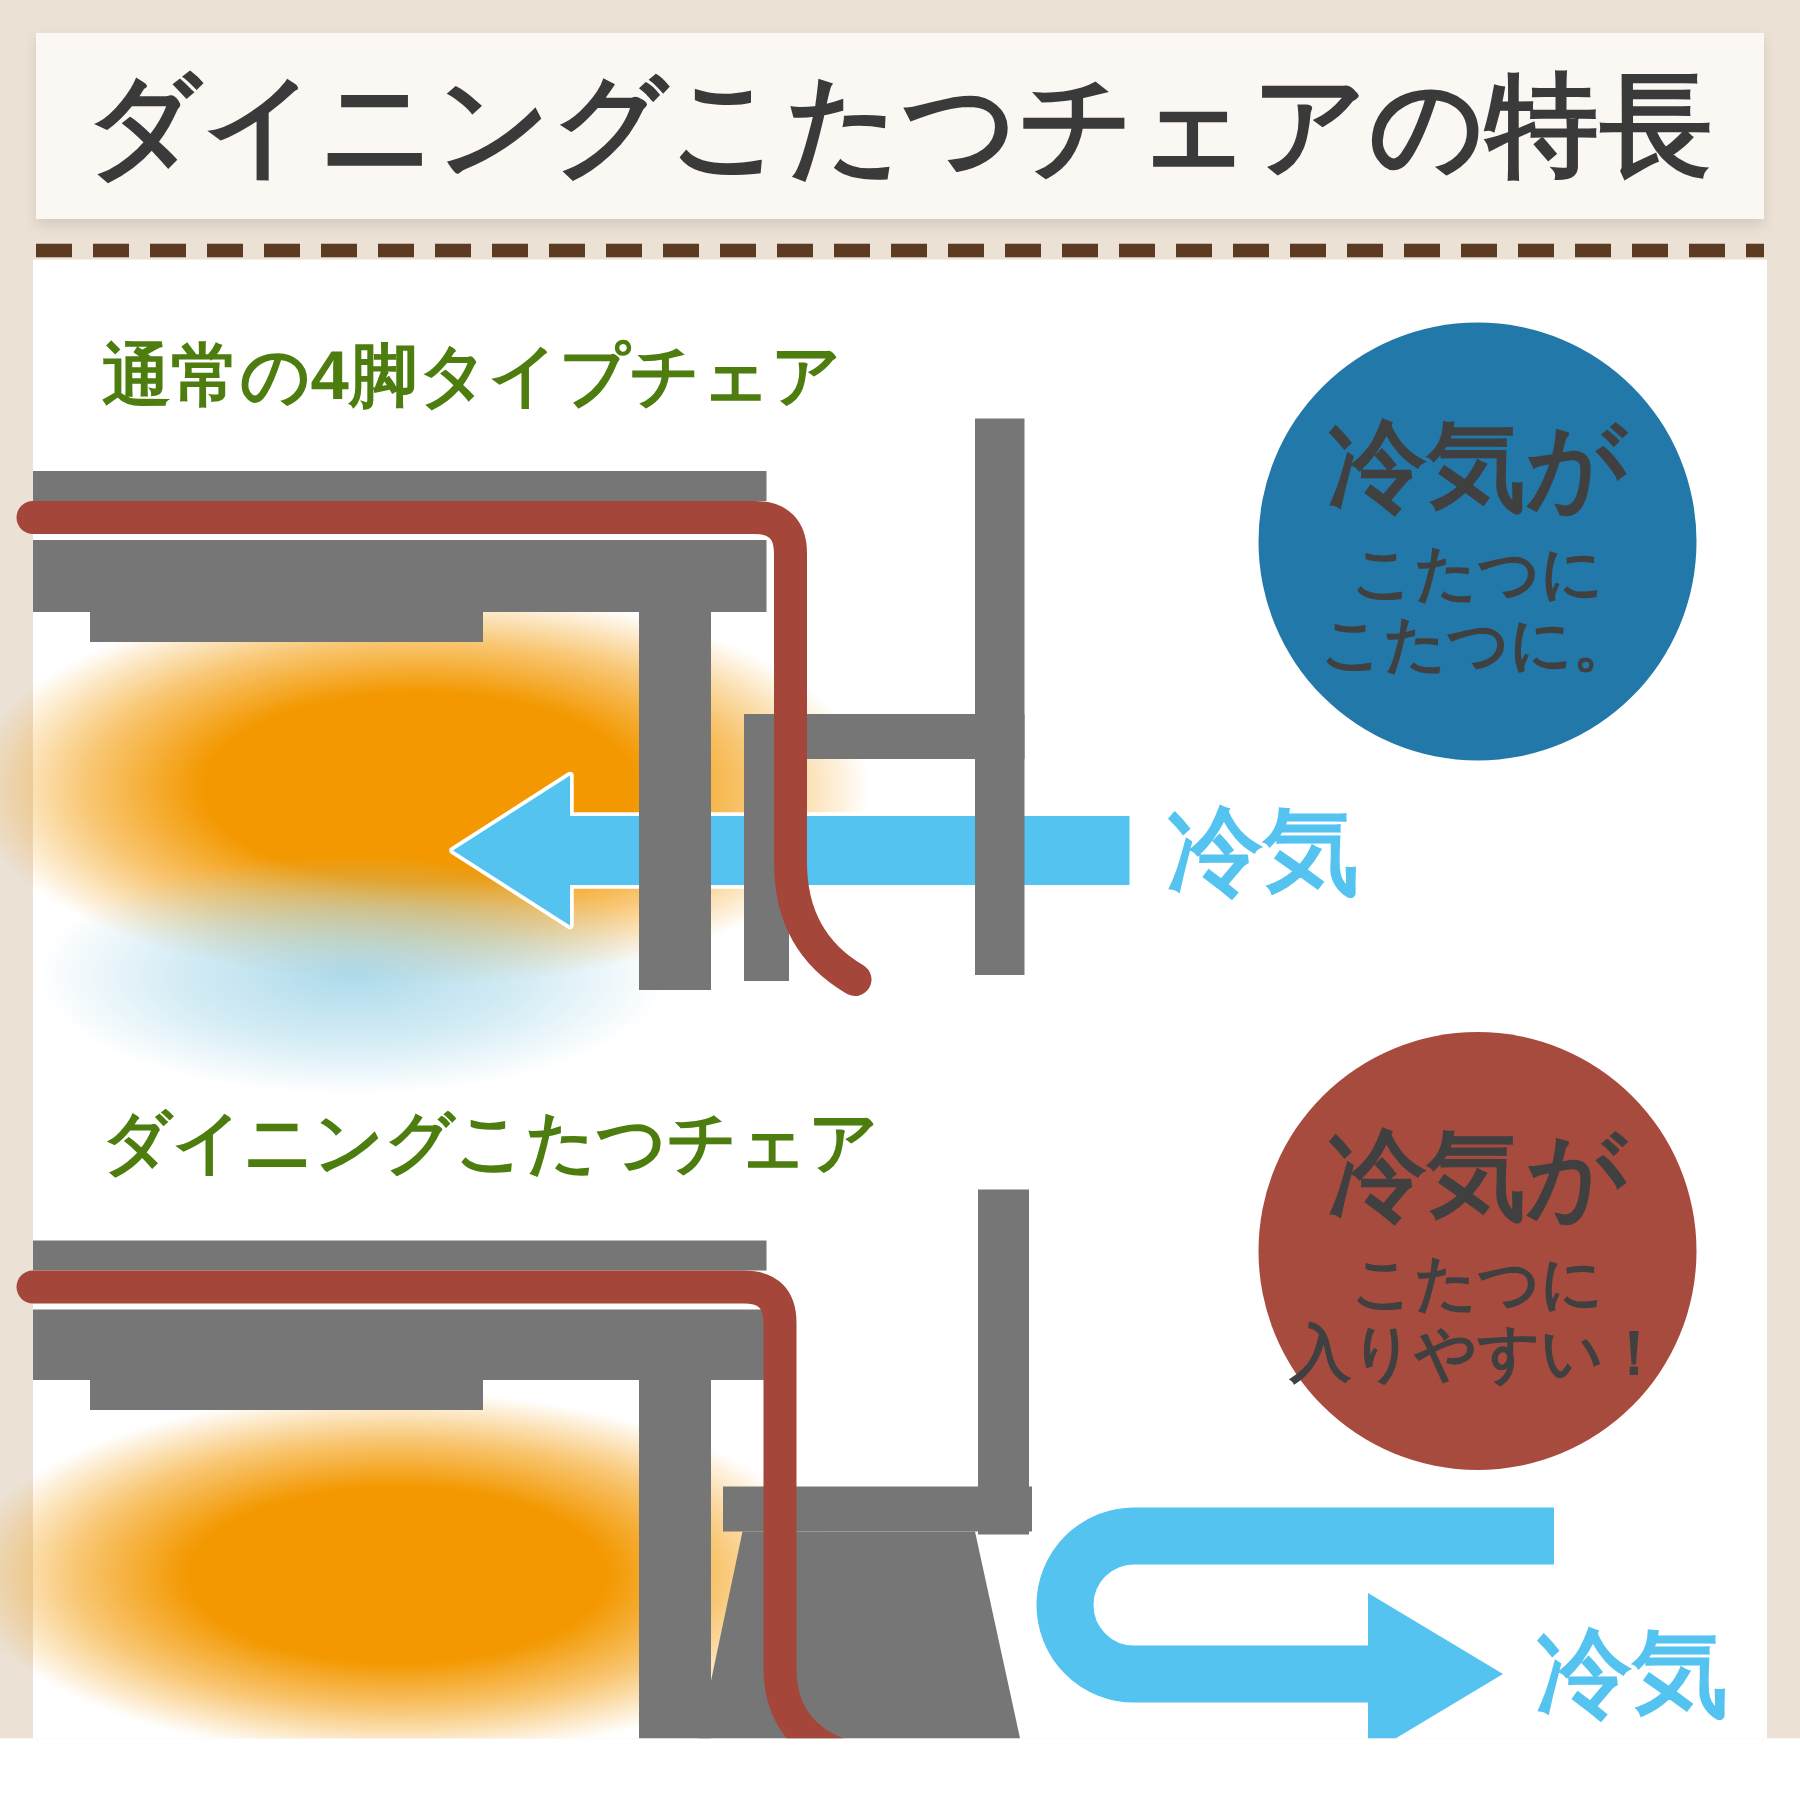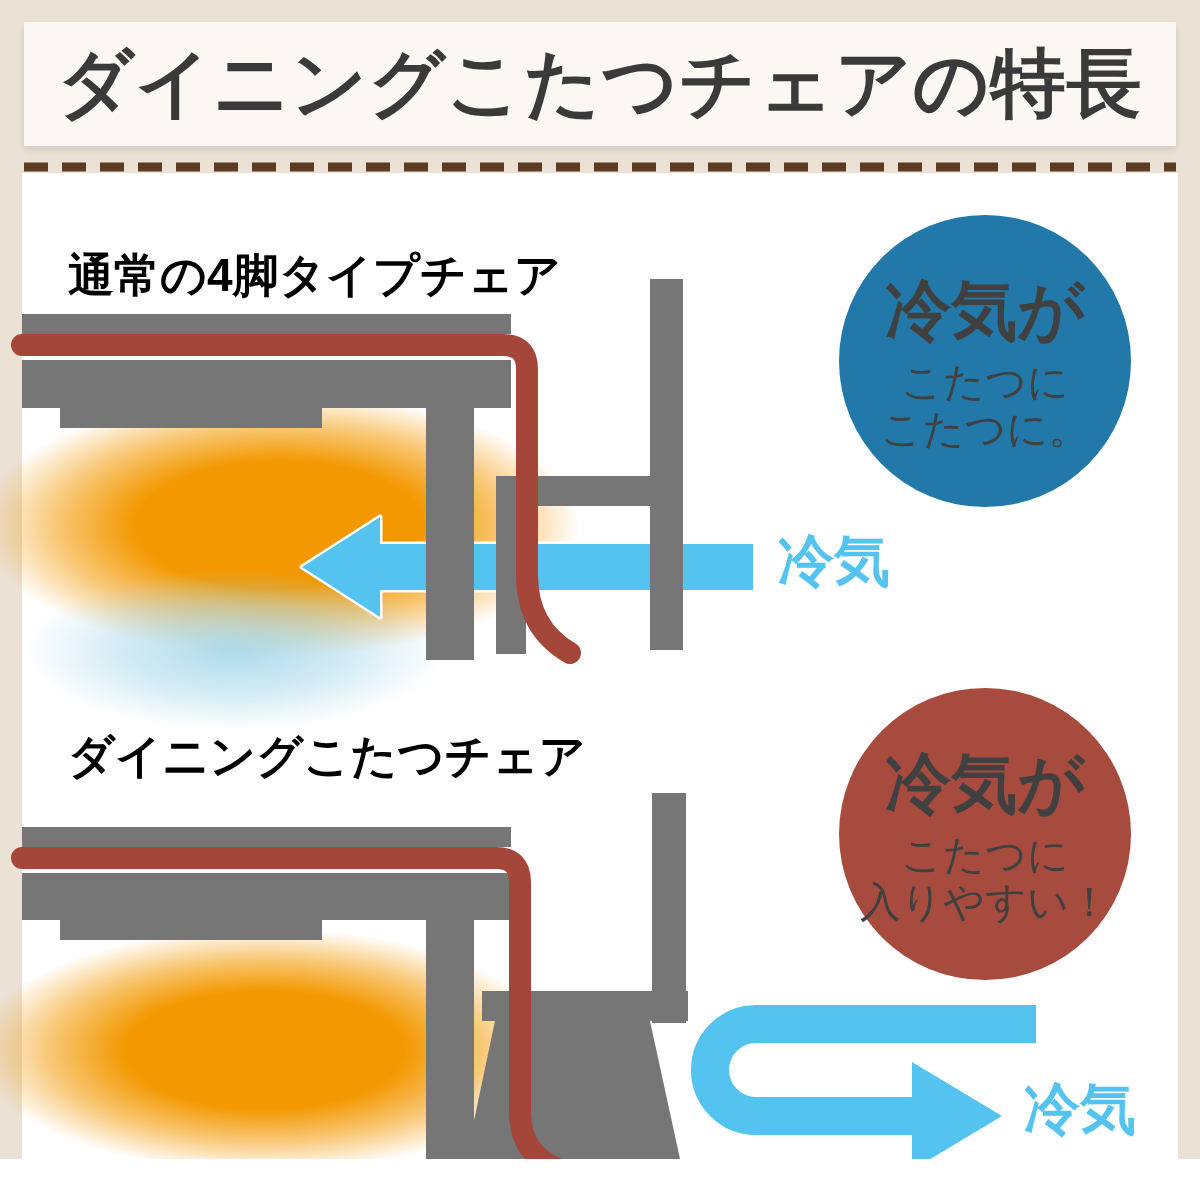--- a/index.html
+++ b/index.html
@@ -4,26 +4,26 @@
 <style>
   html,body{margin:0;padding:0;}
   body{font-family:"Liberation Sans","DejaVu Sans",sans-serif;}
   .stage{position:relative;width:1200px;height:1159px;background:#ebe1d5;overflow:hidden;}
   .panel{position:absolute;left:22px;top:173px;width:1156px;height:1005px;background:#ffffff;z-index:1;}
   .scene{position:absolute;left:0;top:0;width:1200px;height:1200px;z-index:2;}
   .title-band{position:absolute;left:24px;top:22px;width:1152px;height:124px;background:#fbf8f3;
     box-shadow:0 4px 8px rgba(0,0,0,.10);z-index:3;display:flex;align-items:center;justify-content:center;}
   .title-band h1{margin:0;font-size:75px;font-weight:bold;color:#3a3a3a;letter-spacing:1px;white-space:nowrap;}
   .overlay{position:absolute;z-index:4;}
-  .sec-label{font-size:46px;font-weight:bold;color:#000000;white-space:nowrap;margin-top:25px;}
+  .sec-label{font-size:46px;font-weight:bold;color:#4d7c0f;white-space:nowrap;}
   .badge-text{width:350px;height:235px;display:flex;flex-direction:column;align-items:center;justify-content:center;
     color:#404040;text-align:center;line-height:1.15;}
   .badge-text .big{font-size:66px;font-weight:bold;margin-bottom:10px;white-space:nowrap;}
-  .badge-text .small{font-size:41px;font-weight:normal;white-space:nowrap;}
-  .reiki{font-size:56px;font-weight:bold;color:#54c3f0;white-space:nowrap;}
+  .badge-text .small{font-size:41px;font-weight:bold;white-space:nowrap;}
+  .reiki{font-size:64px;font-weight:bold;color:#54c3f0;white-space:nowrap;}
 </style>
 </head>
 <body>
 
 <div class="stage">
 
   <div class="panel"></div>
 
   <svg class="scene" viewBox="0 0 1200 1200" aria-hidden="true">
     <defs>
@@ -75,21 +75,21 @@
     <circle cx="985" cy="361" r="146" fill="#2278a8"></circle>
     <circle cx="985" cy="834" r="146" fill="#a84b3f"></circle>
   </svg>
 
   <div class="title-band">
     <h1>ダイニングこたつチェアの特長</h1>
   </div>
 
   <div class="overlay sec-label" style="left:68px;top:220px;">通常の4脚タイプチェア</div>
 
-  <div class="overlay sec-label" style="left:68px;top:701px;">ダイニングこたつチェア</div>
+  <div class="overlay sec-label" style="left:68px;top:731px;">ダイニングこたつチェア</div>
 
   <div class="overlay badge-text" style="left:810px;top:246px;">
     <div class="big">冷気が</div>
     <div class="small">こたつに</div>
     <div class="small">こたつに。</div>
   </div>
 
   <div class="overlay badge-text" style="left:810px;top:719px;">
     <div class="big">冷気が</div>
     <div class="small">こたつに</div>

